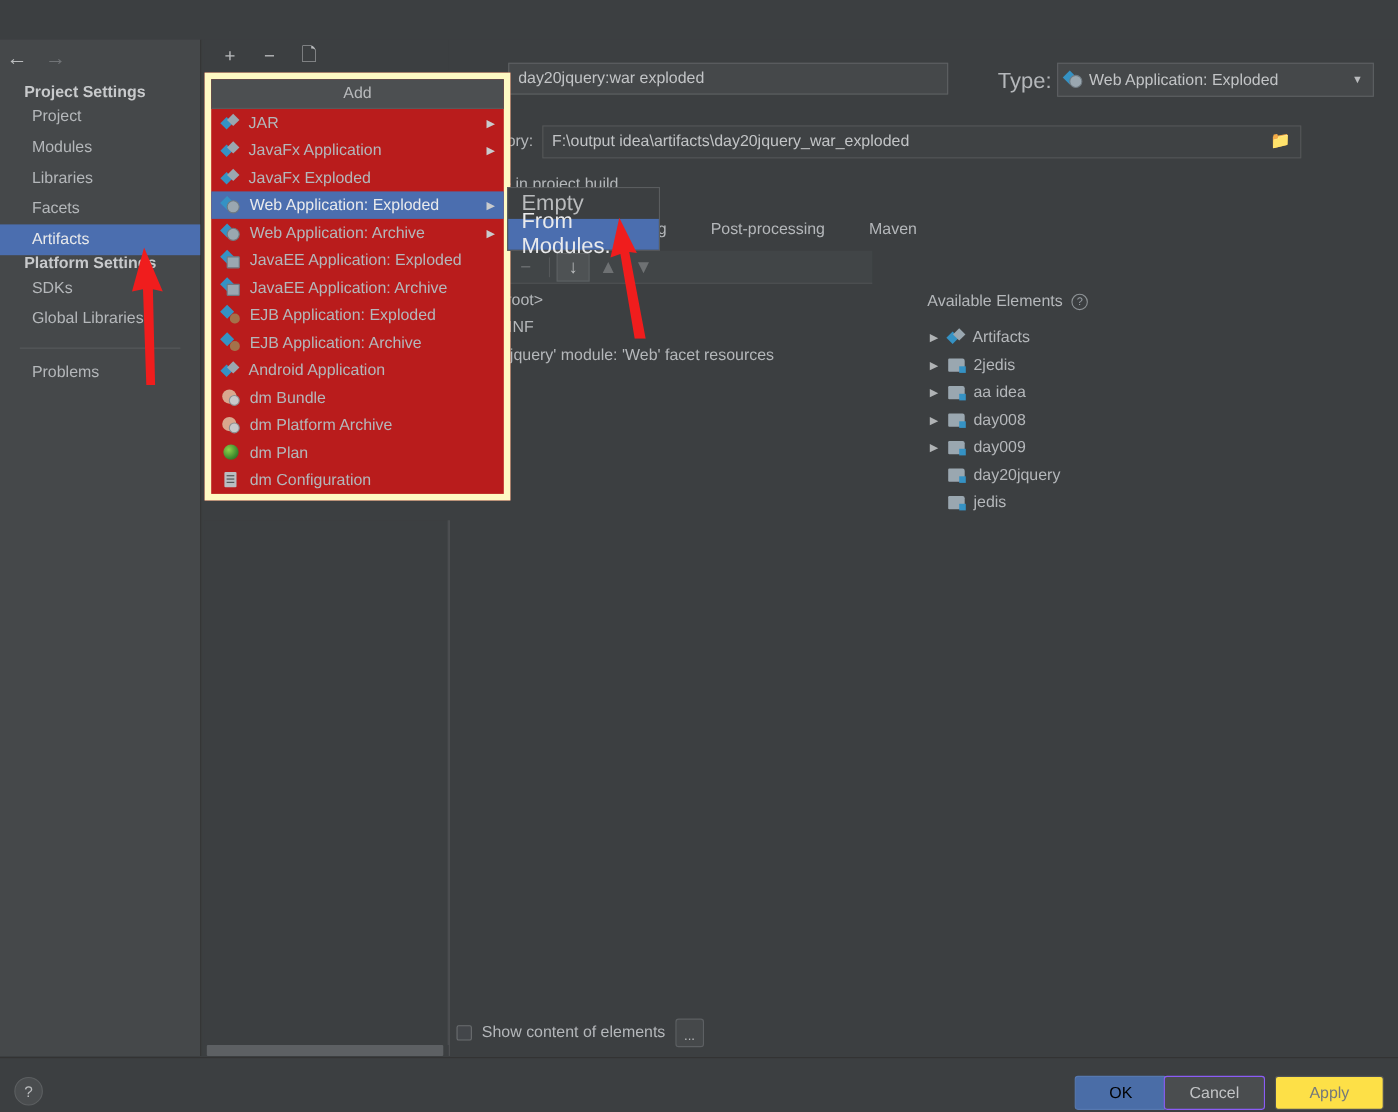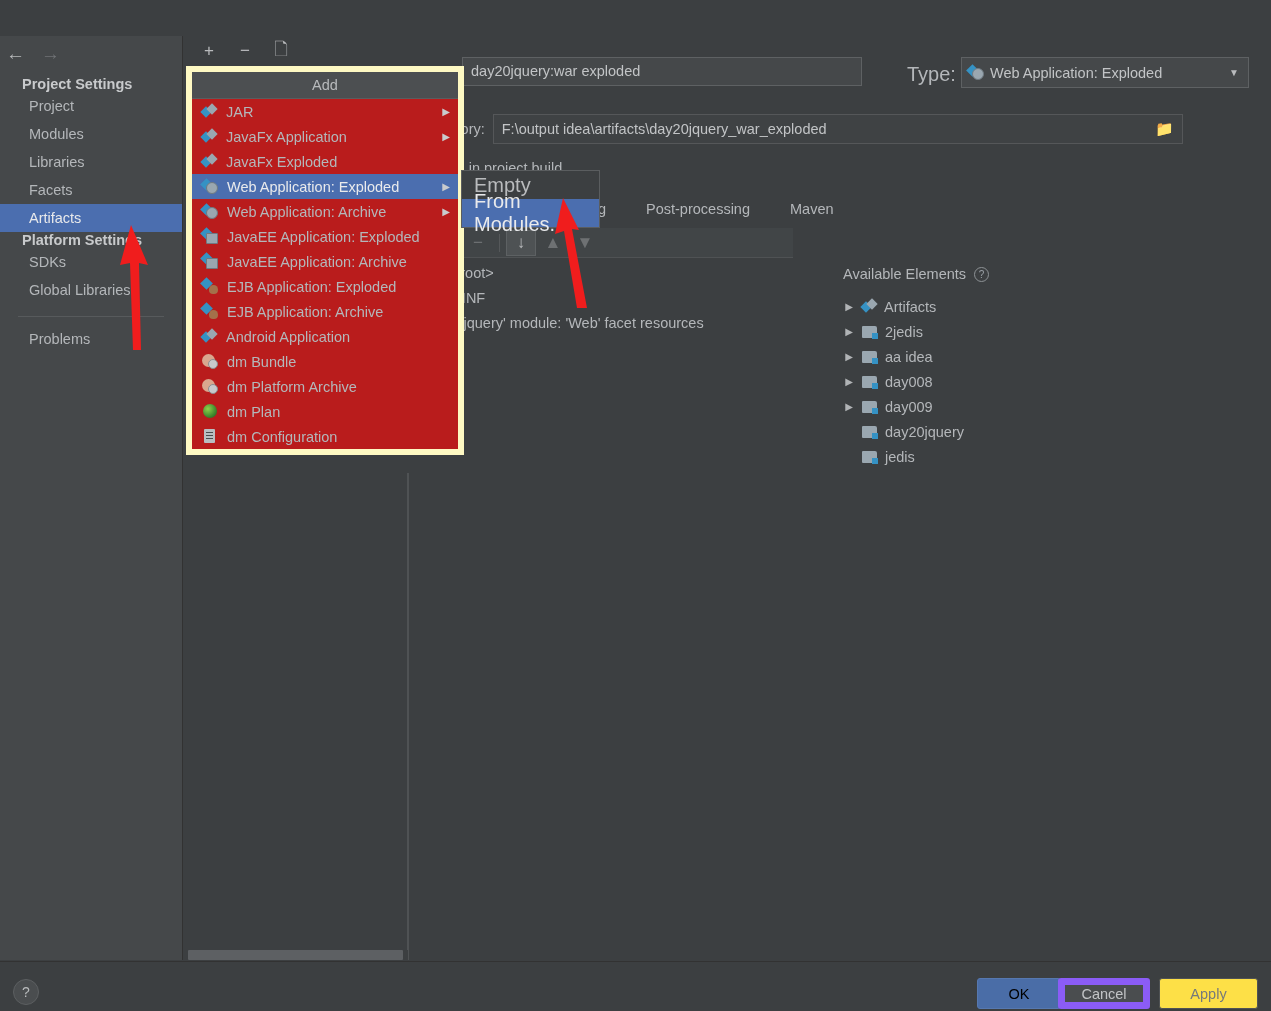--- a/index.html
+++ b/index.html
@@ -192,21 +192,21 @@
   .help-btn {
     position: absolute; left: 13px; top: 979px; width: 26px; height: 26px; border-radius: 50%;
     background: #4a4d4f; border: 1px solid #5c5f61; color: #b9bbbd; font-size: 14px;
     display: flex; align-items: center; justify-content: center;
   }
   .btn {
     position: absolute; height: 31px; border-radius: 3px; font-size: 14.5px;
     display: flex; align-items: center; justify-content: center;
   }
   .btn-ok { left: 953px; top: 978px; width: 84px; background: #4a6da7; border: 1px solid #5678b0; color: #000000; margin-left: 24px; }
-  .btn-cancel { left: 1058px; top: 978px; width: 92px; background: #4a4d4f; border: 7px solid #8b5cf6; color: #c2c4c6; }
+  .btn-cancel { left: 1058px; top: 978px; width: 92px; background: #4a4d4f; border: 1px solid #8b5cf6; color: #c2c4c6; }
   .btn-apply { left: 1159px; top: 978px; width: 99px; background: #fde047; border: 1px solid #4f5254; color: #75797b; }
 
   
   .redarrow { position: absolute; z-index: 90; pointer-events: none; }
 </style>
 </head>
 <body>
 
 <div id="root">
 
@@ -415,20 +415,25 @@
       <span class="ico-cfg"></span>
       <span class="mlabel">dm Configuration</span>
     </div>
   </div>
 
   <div class="submenu">
     <div class="sitem">Empty</div>
     <div class="sitem sel">From Modules...</div>
   </div>
 
+  <div class="bottom-opts">
+    <span class="chkbox"></span>
+    <span class="lbl2">Show content of elements</span>
+    <span class="dots-btn">...</span>
+  </div>
 
   <div class="footer"></div>
   <div class="help-btn">?</div>
   <div class="btn btn-ok">OK</div>
   <div class="btn btn-cancel">Cancel</div>
   <div class="btn btn-apply">Apply</div>
 
   <svg class="redarrow" style="left:100px; top:225px;" width="80" height="125" viewBox="0 0 80 125">
     <polygon points="31,0 48,40 39,38 41,125 33,125 30,38 20,40" fill="#f01d1d"></polygon>
   </svg>

